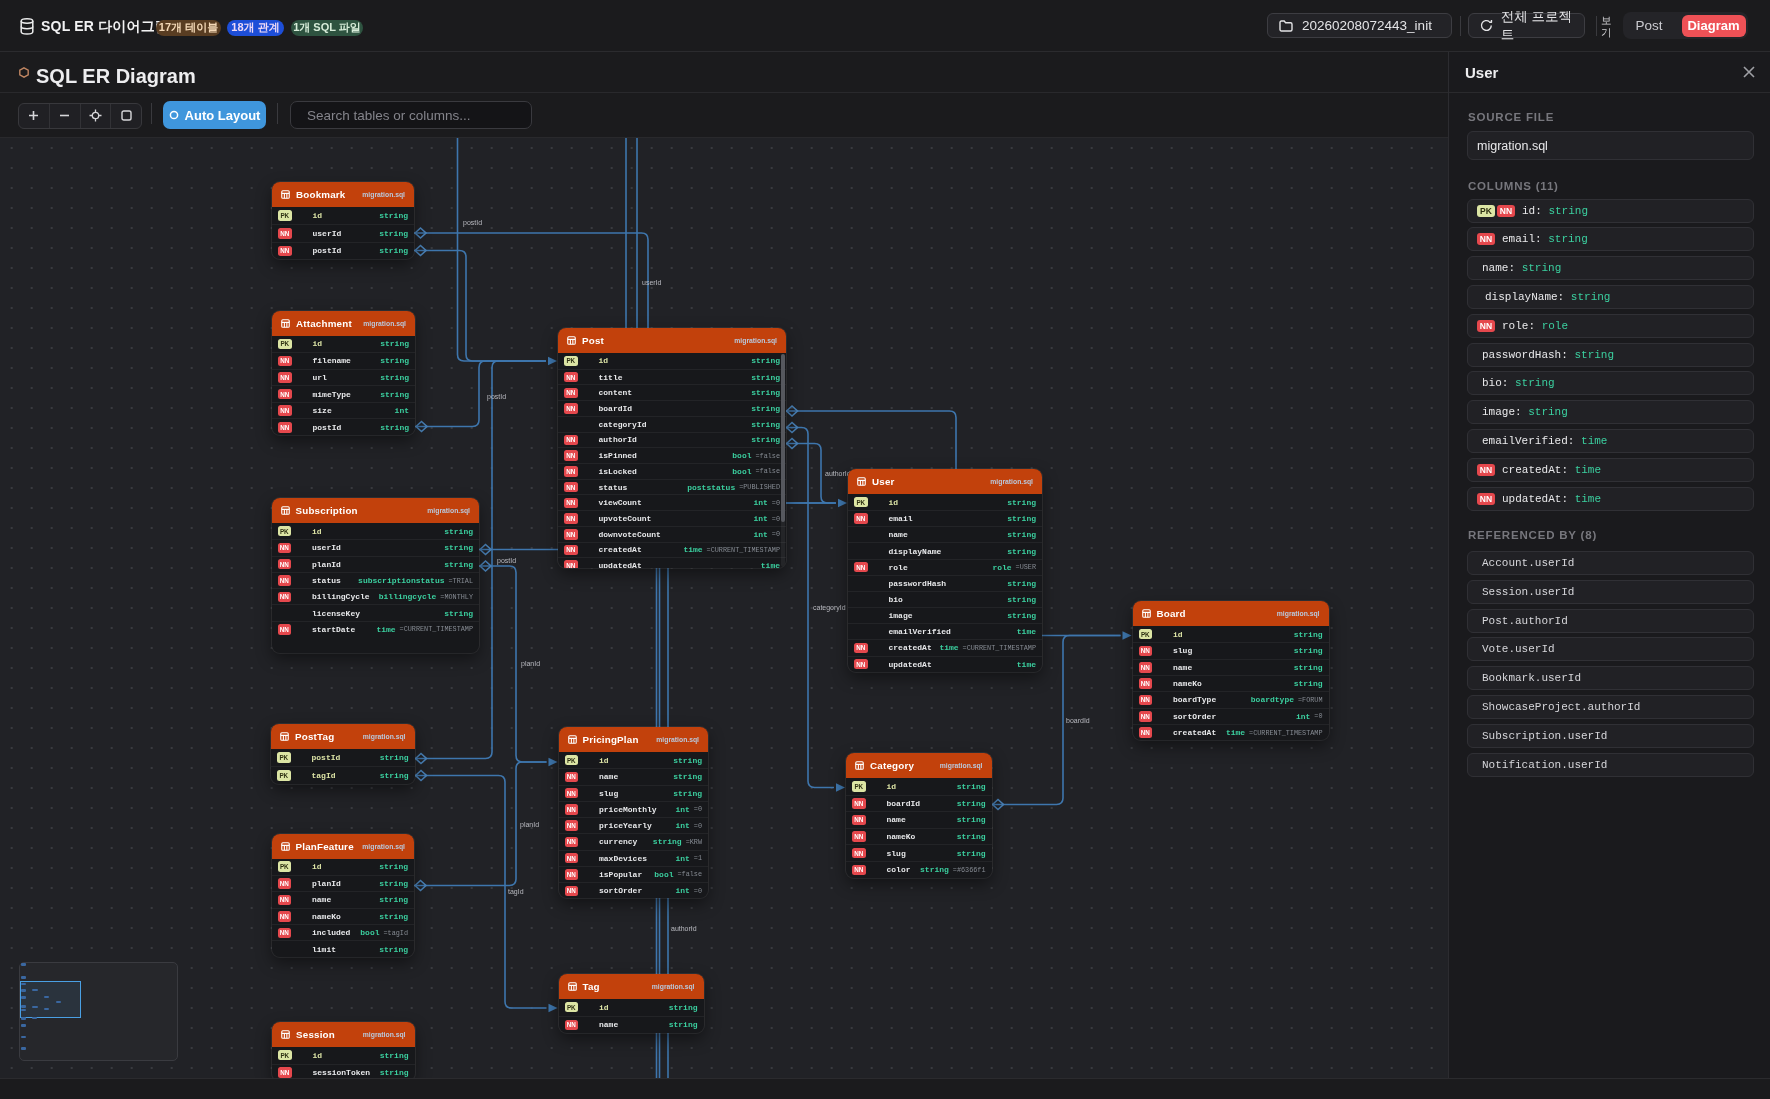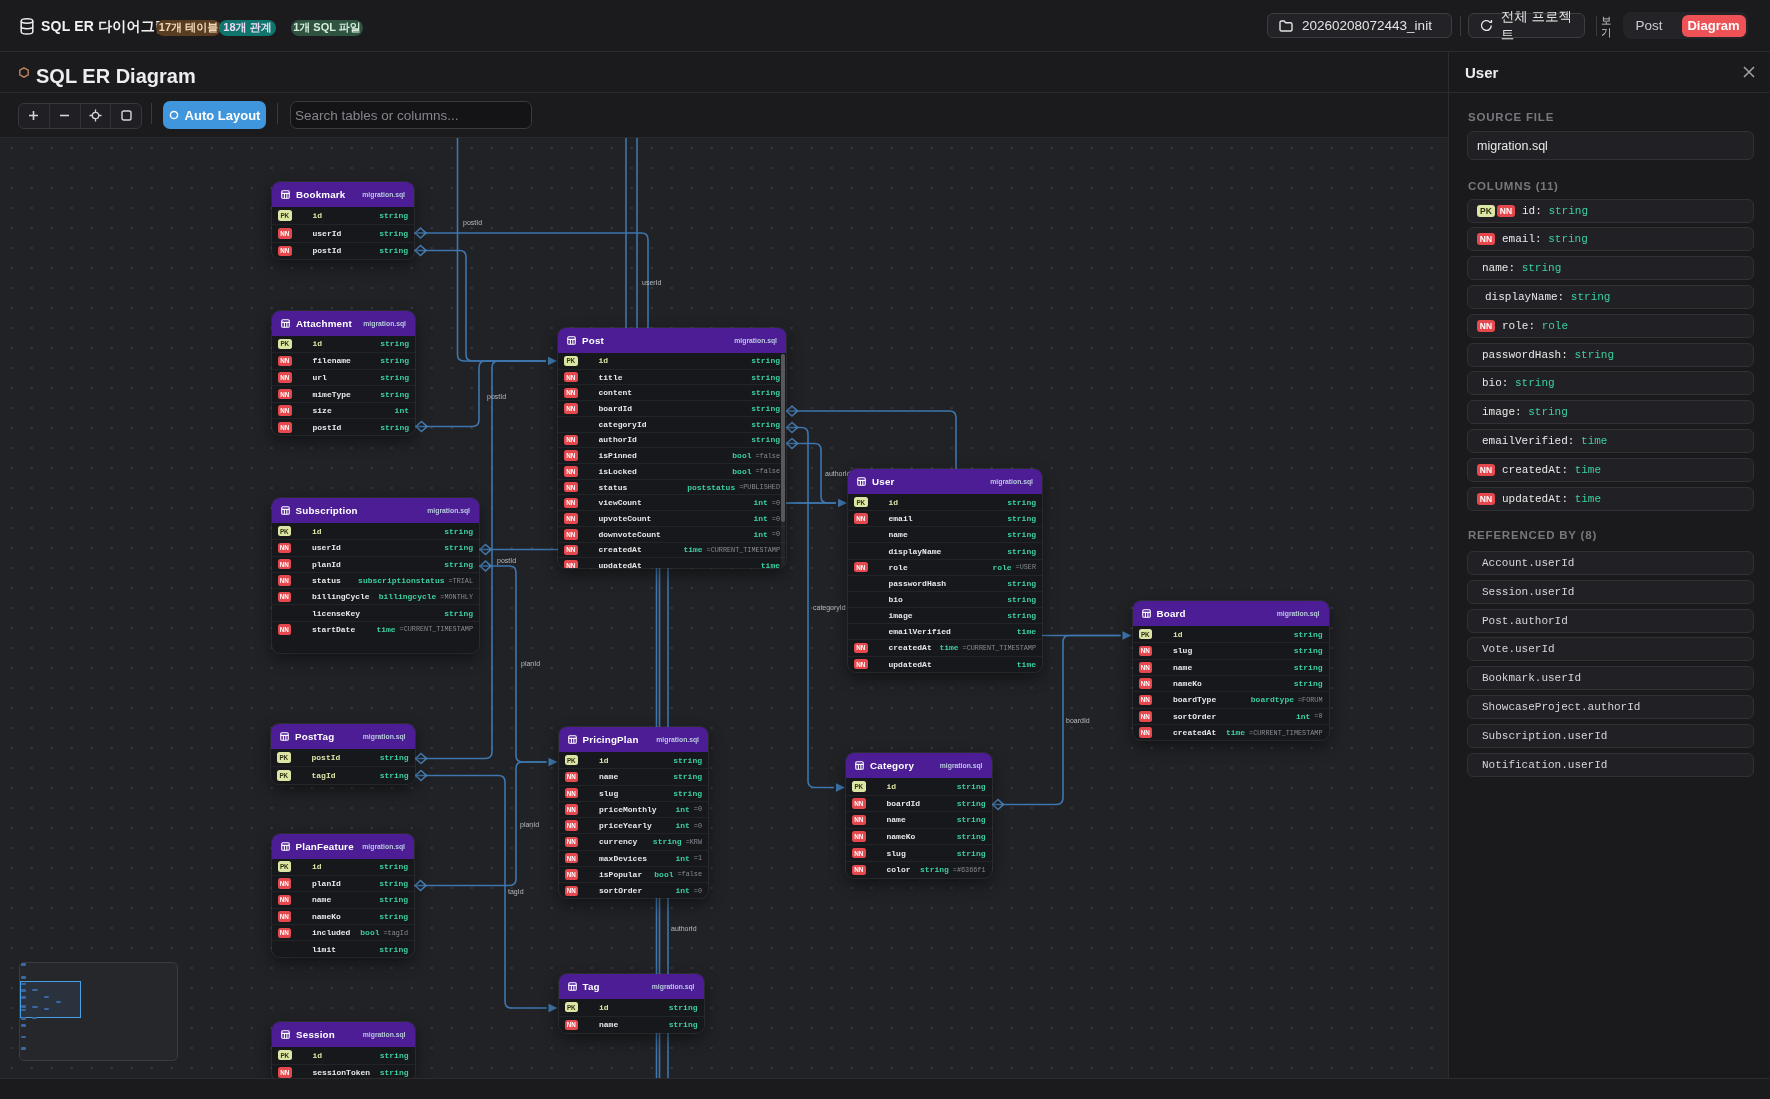--- a/index.html
+++ b/index.html
@@ -2,50 +2,50 @@
 <html><head><meta charset="utf-8">
 <style>
 * { margin:0; padding:0; box-sizing:border-box; }
 html,body { width:1770px; height:1099px; background:#1b1b1d; font-family:"Liberation Sans",sans-serif; overflow:hidden; }
 
 
 .topbar { position:absolute; left:0; top:0; width:1770px; height:52px; background:#1b1b1d; border-bottom:1px solid #2b2b2e; z-index:30; }
 .tb-title { position:absolute; left:41px; top:18px; font-size:14px; font-weight:bold; color:#f2f2f3; letter-spacing:0.2px; }
 .badge { position:absolute; top:19.5px; height:16px; border-radius:8px; font-size:11px; font-weight:bold; display:flex; align-items:center; justify-content:center; overflow:hidden; }
 .b1 { left:156px; width:65px; background:#593d22; color:#f4d9b8; }
-.b2 { left:219px; width:57px; background:#0f766e; color:#eed9f6; }
+.b2 { left:227px; width:57px; background:#1d4ed8; color:#eed9f6; }
 .b3 { left:291px; width:72px; background:#2e5340; color:#d7ecd9; }
 .tbtn { position:absolute; top:13px; height:25px; background:#232327; border:1px solid #3d3d42; border-radius:6px; display:flex; align-items:center; color:#e4e4e6; font-size:13.5px; z-index:31; }
 .vsep { position:absolute; top:16px; height:20px; width:1px; background:#3a3a3e; }
 .bogi { position:absolute; left:1601px; top:14px; font-size:10.5px; line-height:12px; color:#d0d0d3; text-align:center; }
 .pill { position:absolute; left:1622.5px; top:12px; width:125.5px; height:27px; background:#242428; border-radius:8px; z-index:31; }
 .code { position:absolute; left:13px; top:5.5px; font-size:13.5px; color:#cbcbd0; }
 .diagbtn { position:absolute; left:59px; top:2.5px; width:64px; height:22px; background:#ee5156; border-radius:6px; color:#fff; font-size:13px; font-weight:bold; display:flex; align-items:center; justify-content:center; }
 
 
 .bar2 { position:absolute; left:0; top:52px; width:1448px; height:41px; background:#1b1b1d; border-bottom:1px solid #29292c; z-index:20; }
 .bar2 .t { position:absolute; left:36px; top:13px; font-size:20px; font-weight:bold; color:#ededef; }
 
 
 .bar3 { position:absolute; left:0; top:93px; width:1448px; height:45px; background:#1b1b1d; border-bottom:1px solid #29292c; z-index:20; }
 .zgroup { position:absolute; left:18px; top:9.5px; width:124px; height:26px; background:#202024; border:1px solid #38383c; border-radius:6px; display:flex; }
 .zb { flex:1; display:flex; align-items:center; justify-content:center; color:#d6d6d9; border-right:1px solid #323236; }
 .zb:last-child { border-right:none; }
 .albtn { position:absolute; left:163px; top:8px; width:103px; height:28px; background:#3f96dc; border-radius:7px; display:flex; align-items:center; justify-content:center; gap:6px; color:#fff; font-size:13px; font-weight:bold; }
-.srch { position:absolute; left:290px; top:8px; width:242px; height:28px; background:#141417; border:1px solid #3a3a3f; border-radius:7px; display:flex; align-items:center; padding-left:4px; color:#84848b; font-size:13.5px; }
+.srch { position:absolute; left:290px; top:8px; width:242px; height:28px; background:#141417; border:1px solid #3a3a3f; border-radius:7px; display:flex; align-items:center; padding-left:16px; color:#84848b; font-size:13.5px; }
 
 
 .canvas { position:absolute; left:0; top:138px; width:1448px; height:940px; overflow:hidden; background:#212226;
   background-image:radial-gradient(circle, #393a3f 1.1px, transparent 1.3px); background-size:20px 20px; background-position:1.7px 0px; }
 .edges { position:absolute; left:0; top:0; }
 .elbl { font-family:"Liberation Sans",sans-serif; font-size:7px; fill:#b9bac0; }
 
 
 .node { position:absolute; background:#17181b; border-radius:8px; box-shadow:0 0 0 1px rgba(255,255,255,0.07), 0 6px 16px rgba(0,0,0,0.45); overflow:hidden; }
-.nh { height:25px; background:#4c1d95; display:flex; align-items:center; padding:0 9px; }
+.nh { height:25px; background:#c2410c; display:flex; align-items:center; padding:0 9px; }
 .nhi { display:flex; margin-right:6px; }
 .nht { font-size:9.8px; font-weight:bold; color:#fff; letter-spacing:0.2px; }
 .nhs { margin-left:auto; font-size:6.8px; font-weight:bold; color:#b9c9dd; }
 .nr { display:flex; align-items:center; padding:0 6px; border-top:1px solid rgba(255,255,255,0.055); font-family:"Liberation Mono",monospace; font-size:8px; font-weight:bold; }
 .nr.first { border-top:none; }
 .bg { width:13.5px; height:10.5px; border-radius:2.5px; font-size:6.3px; font-weight:bold; font-family:"Liberation Sans",sans-serif; display:flex; align-items:center; justify-content:center; flex:none; }
 .bg.pk { background:#dce5a4; color:#2e3012; }
 .bg.nn { background:#e5484d; color:#fff; }
 .bg.none { background:transparent; }
 .cn { margin-left:21px; color:#e8e9eb; white-space:nowrap; }

